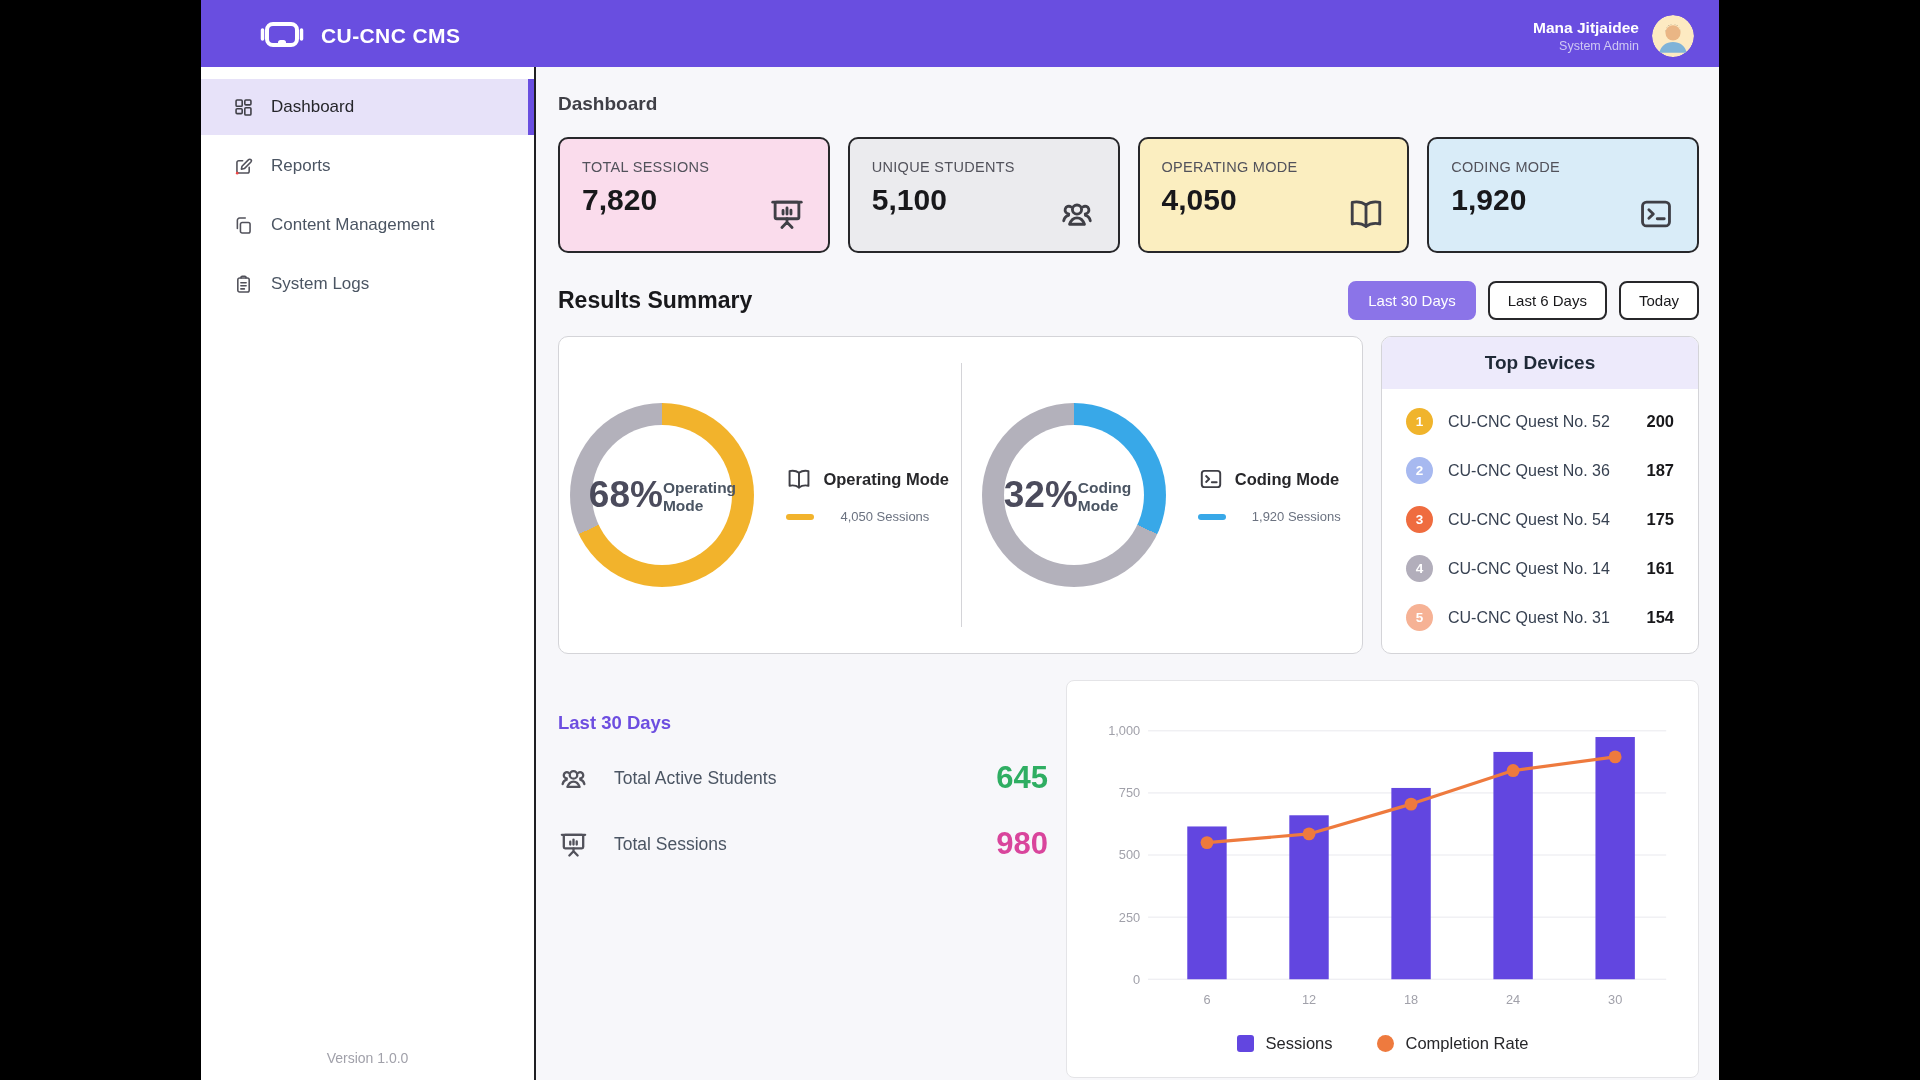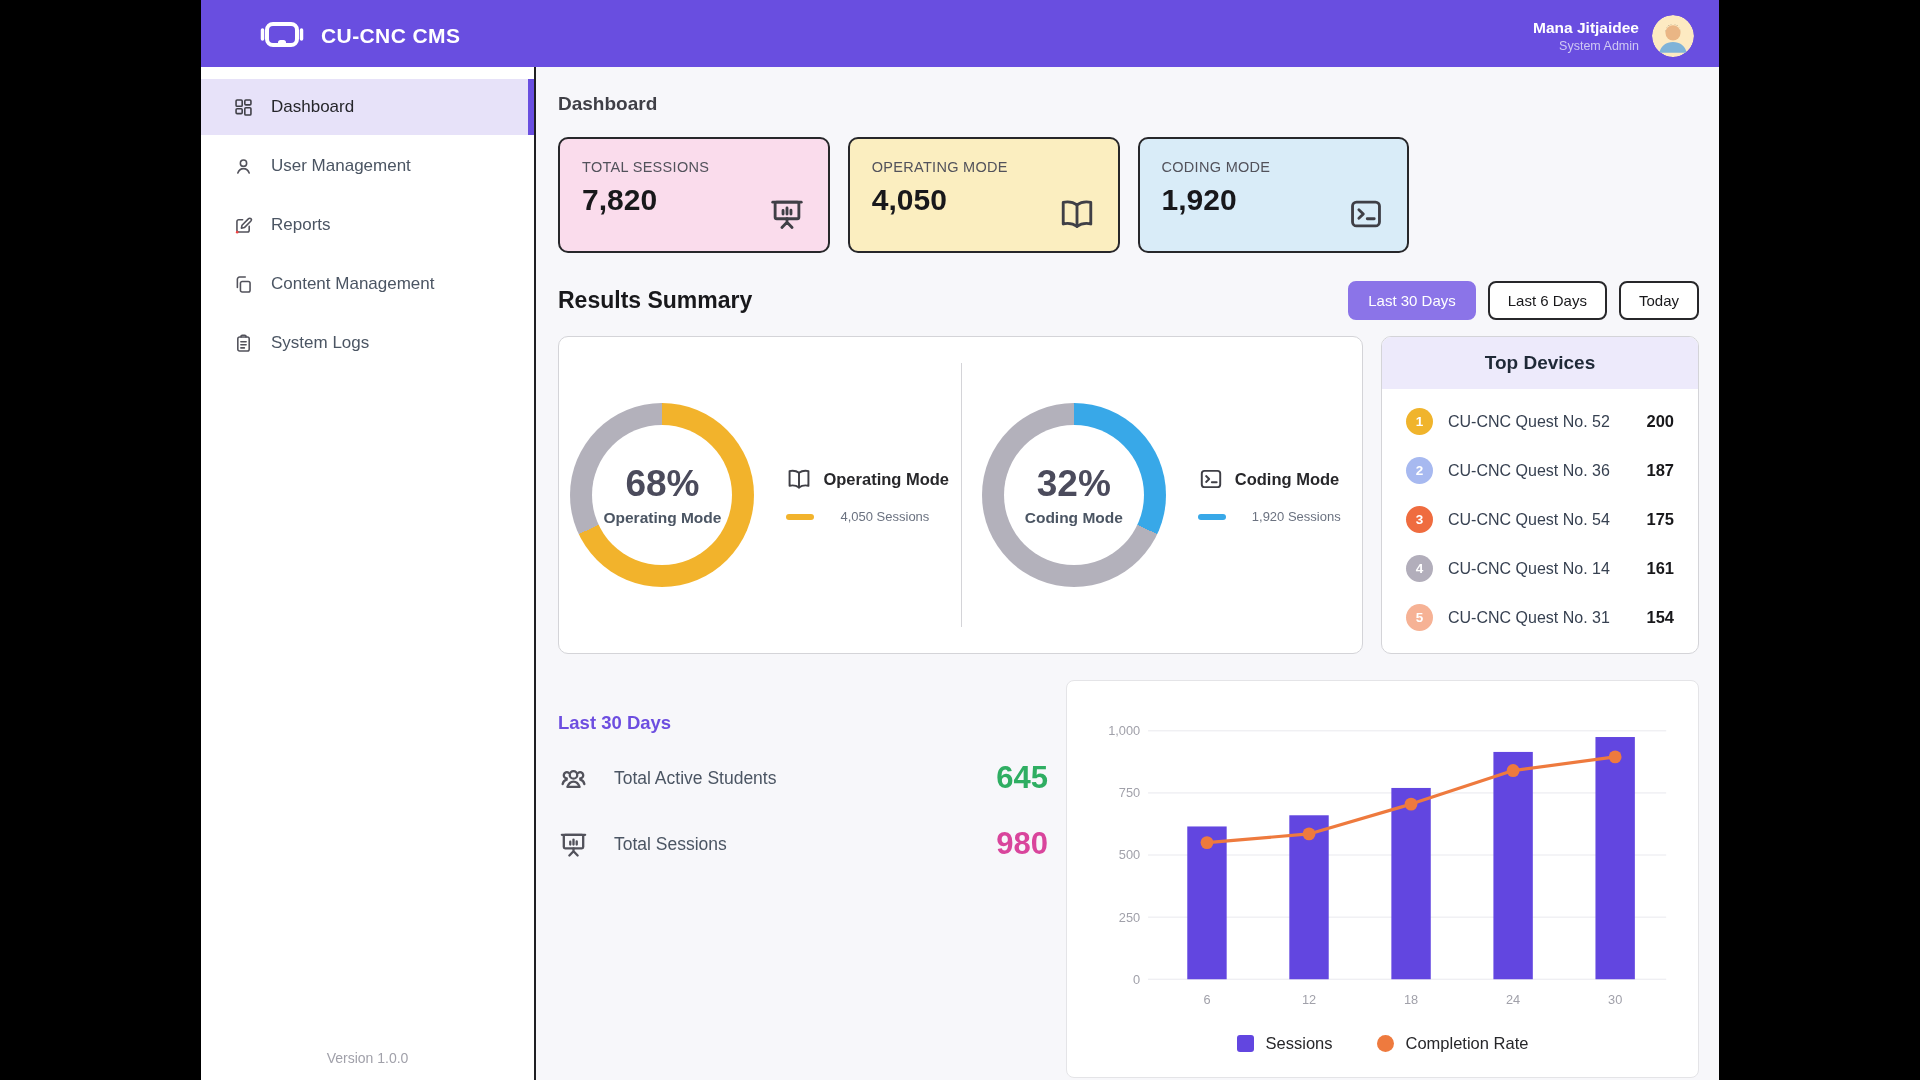--- a/index.html
+++ b/index.html
@@ -41,21 +41,21 @@
   .h2 { font-size:23px; font-weight:bold; color:#18181b; }
   .filters { display:flex; gap:12px; }
   .filter-btn { padding:9px 18px; border-radius:8px; font-size:15px; border:2px solid #27272a; background:#fff; color:#18181b; cursor:pointer; font-family:inherit; }
   .filter-btn.active { background:#8b74e8; color:#fff; border-color:#8b74e8; }
 
   .charts-row { margin-top:16px; display:flex; gap:18px; height:318px; }
   .donut-card { flex:1; background:#fff; border:1px solid #d4d4d8; border-radius:10px; display:flex; position:relative; min-width:0; }
   .donut-divider { position:absolute; left:50%; top:26px; bottom:26px; width:1px; background:#d4d4d8; }
   .donut-half { flex:1; display:flex; align-items:center; justify-content:center; gap:32px; }
   .donut { width:184px; height:184px; border-radius:50%; display:flex; align-items:center; justify-content:center; }
-  .donut-hole { width:140px; height:140px; background:#fff; border-radius:50%; display:flex; flex-direction:column; align-items:center; justify-content:center; }
+  .donut-hole { width:140px; height:140px; background:#fff; border-radius:50%; display:flex; flex-direction:row; align-items:center; justify-content:center; }
   .donut-pct { font-size:37px; font-weight:bold; color:#4b4b5c; }
   .donut-sub { font-size:15.5px; font-weight:bold; color:#4b5563; margin-top:4px; }
   .dlegend-title { display:flex; align-items:center; gap:11px; font-size:16.5px; font-weight:bold; color:#27272a; }
   .dlegend-title svg { width:26px; height:26px; color:#3f3f46; }
   .dlegend-val { display:flex; align-items:center; gap:26px; margin-top:17px; font-size:13px; color:#6b7280; }
   .dash { width:28px; height:6px; border-radius:3px; flex:0 0 auto; }
 
   .devices-card { width:318px; background:#fff; border:1px solid #d4d4d8; border-radius:10px; overflow:hidden; flex:0 0 auto; }
   .devices-head { height:52px; background:#edeafb; display:flex; align-items:center; justify-content:center; font-size:19px; font-weight:bold; color:#1f2937; }
   .devices-list { padding:8px 24px; }
@@ -132,29 +132,20 @@
                 <rect x="13.5" y="3.5" width="7" height="5.5" rx="1.2"></rect>
                 <rect x="3.5" y="13.5" width="7" height="5.5" rx="1.2"></rect>
                 <rect x="13.5" y="12.2" width="7" height="8.3" rx="1.2"></rect>
               </svg>
             </span>
             <span>Dashboard</span>
           </div>
           <div class="side-item">
             <span style="display: flex;">
               <svg viewBox="0 0 24 24" fill="none" stroke="currentColor" stroke-width="1.8" stroke-linecap="round" stroke-linejoin="round">
-                <circle cx="12" cy="8.2" r="3.6"></circle>
-                <path d="M5.5 19.5c1.2-3.4 3.6-5.1 6.5-5.1s5.3 1.7 6.5 5.1"></path>
-              </svg>
-            </span>
-            <span>User Management</span>
-          </div>
-          <div class="side-item">
-            <span style="display: flex;">
-              <svg viewBox="0 0 24 24" fill="none" stroke="currentColor" stroke-width="1.8" stroke-linecap="round" stroke-linejoin="round">
                 <path d="M11 5.5H6.5a2 2 0 0 0-2 2v10a2 2 0 0 0 2 2h10a2 2 0 0 0 2-2V13"></path>
                 <path d="M17.8 4.2a1.9 1.9 0 0 1 2.7 2.7L13 14.4l-3.4.7.7-3.4z"></path>
                 <circle cx="4.8" cy="19.6" r="1.5" fill="#ef4444" stroke="none"></circle>
               </svg>
             </span>
             <span>Reports</span>
           </div>
           <div class="side-item">
             <span style="display: flex;">
               <svg viewBox="0 0 24 24" fill="none" stroke="currentColor" stroke-width="1.8" stroke-linecap="round" stroke-linejoin="round">
@@ -183,20 +174,31 @@
 
       <div class="cards" id="stat-cards">
           <div class="stat-card" style="background: rgb(250, 220, 236);">
             <div class="stat-label">TOTAL SESSIONS</div>
             <div class="stat-value">7,820</div>
             <div class="stat-icon"><svg viewBox="0 0 24 24" fill="none" stroke="currentColor" stroke-width="1.8" stroke-linecap="round" stroke-linejoin="round">
                 <path d="M3 4.5h18"></path>
                 <rect x="4.5" y="4.5" width="15" height="10.5" rx="1"></rect>
                 <path d="M9.5 12V9.8M12 12V8.2M14.5 12V9.6"></path>
                 <path d="M12 15v2.2M12 17.2l-3.2 3.3M12 17.2l3.2 3.3"></path>
+              </svg></div>
+          </div>
+          <div class="stat-card" style="background: rgb(235, 235, 238);">
+            <div class="stat-label">UNIQUE STUDENTS</div>
+            <div class="stat-value">5,100</div>
+            <div class="stat-icon"><svg viewBox="0 0 24 24" fill="none" stroke="currentColor" stroke-width="1.8" stroke-linecap="round" stroke-linejoin="round">
+                <circle cx="12" cy="9.2" r="2.9"></circle>
+                <path d="M6.8 11.9a2.4 2.4 0 1 1 1.4-4.4"></path>
+                <path d="M17.2 11.9a2.4 2.4 0 1 0-1.4-4.4"></path>
+                <path d="M7.3 18.5c.9-2.7 2.6-4.1 4.7-4.1s3.8 1.4 4.7 4.1z"></path>
+                <path d="M3.6 16.3c.4-1.9 1.5-3 3.1-3.4M20.4 16.3c-.4-1.9-1.5-3-3.1-3.4"></path>
               </svg></div>
           </div>
           <div class="stat-card" style="background: rgb(251, 238, 192);">
             <div class="stat-label">OPERATING MODE</div>
             <div class="stat-value">4,050</div>
             <div class="stat-icon"><svg viewBox="0 0 24 24" fill="none" stroke="currentColor" stroke-width="1.8" stroke-linecap="round" stroke-linejoin="round">
                 <path d="M12 6.3C10.4 5 8.4 4.3 6 4.3c-1 0-1.9.13-2.7.4v13.6c.8-.27 1.7-.4 2.7-.4 2.4 0 4.4.7 6 2 1.6-1.3 3.6-2 6-2 1 0 1.9.13 2.7.4V4.7c-.8-.27-1.7-.4-2.7-.4-2.4 0-4.4.7-6 2z"></path>
                 <path d="M12 6.3v13.6"></path>
               </svg></div>
           </div>

